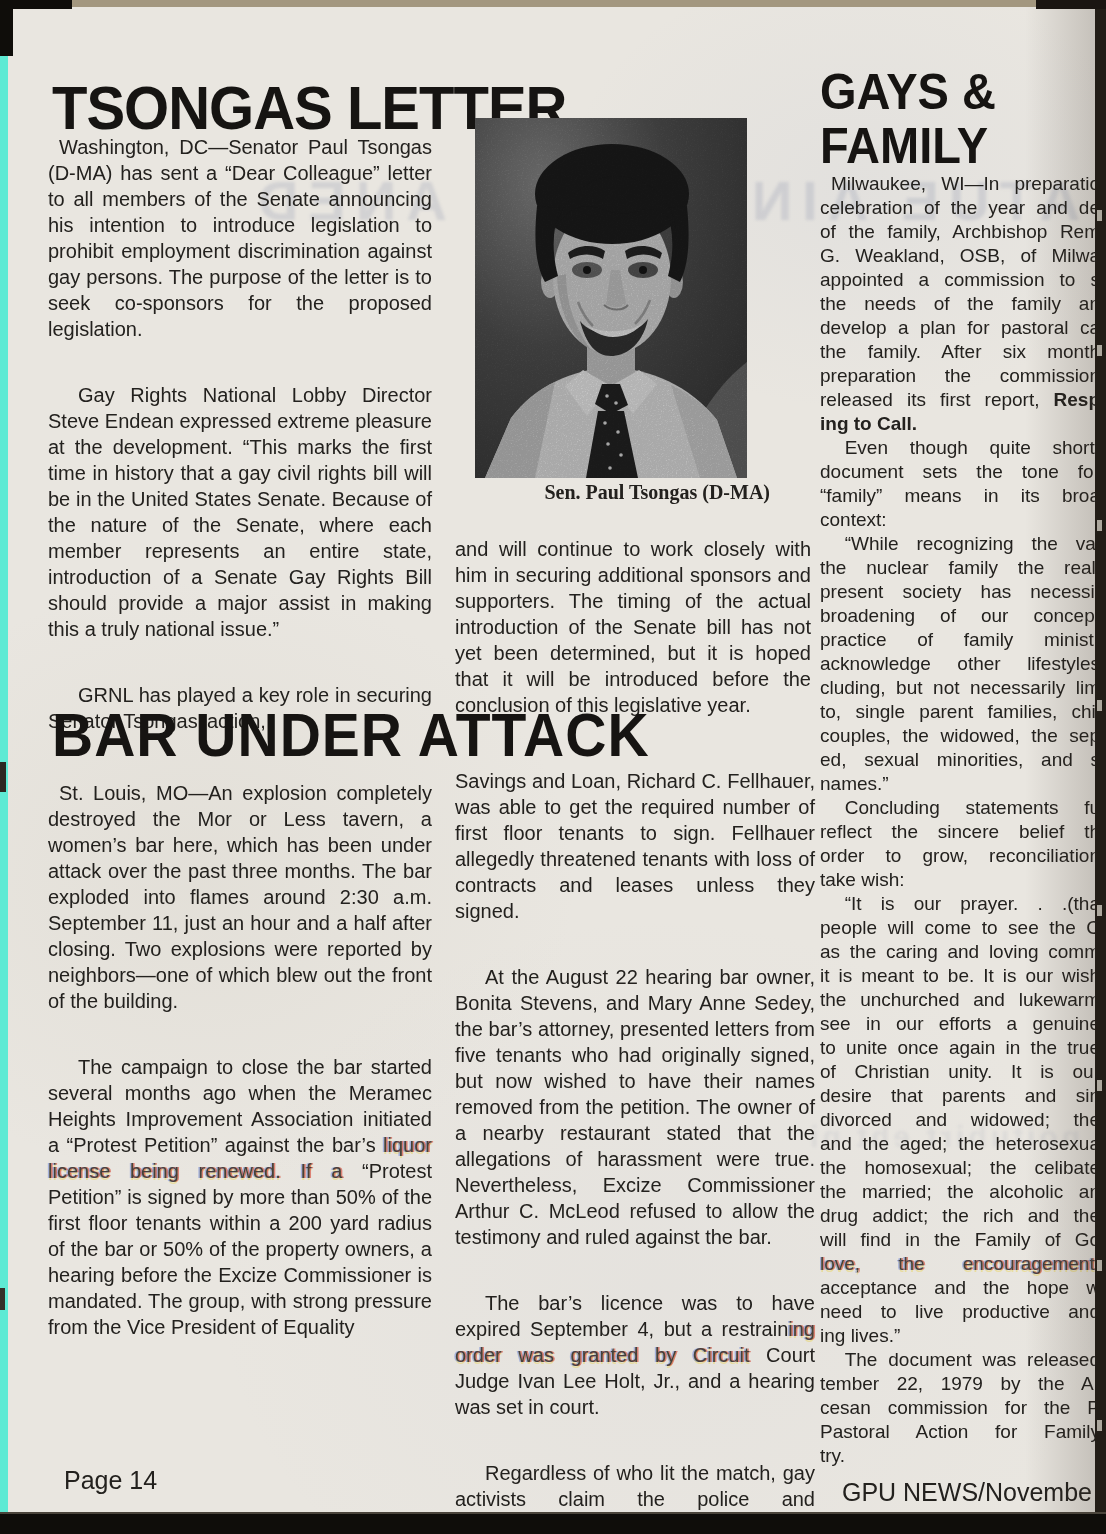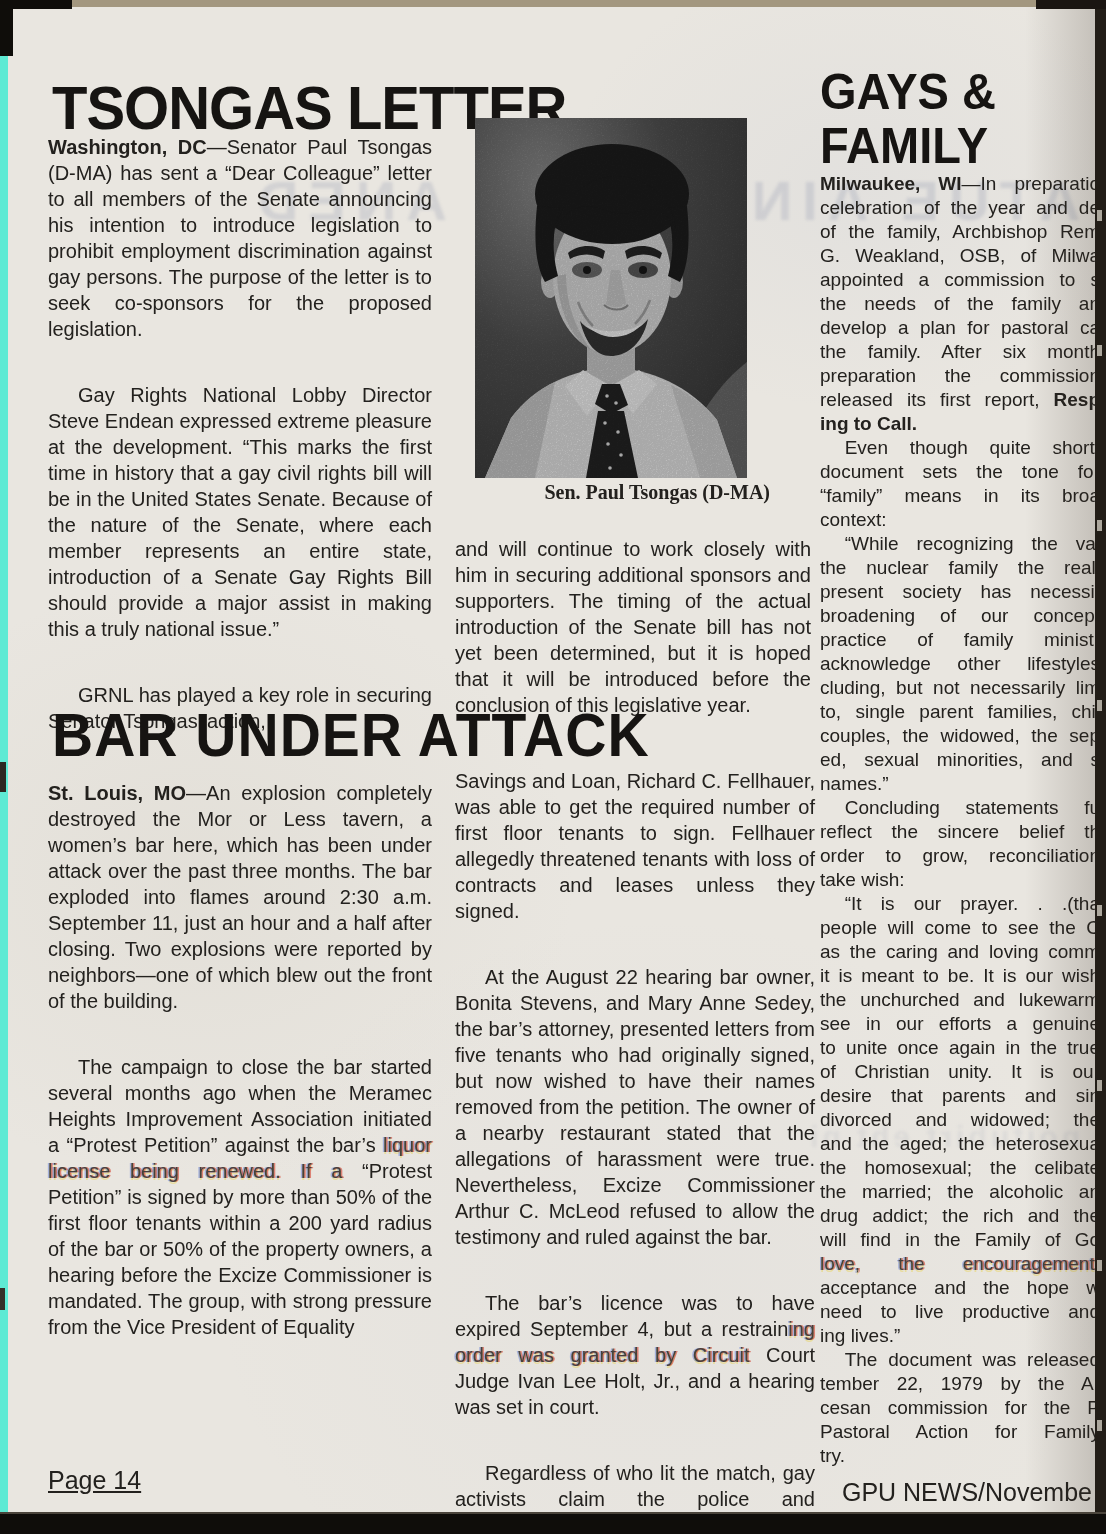--- a/index.html
+++ b/index.html
@@ -43,21 +43,21 @@
   .hl-gays{left:820px;top:64px;font-size:47px;line-height:51px;letter-spacing:0;}
 
   
   .col{position:absolute;z-index:2;font-size:20px;line-height:26px;text-align:justify;}
   .col p{margin:0;}
   .col p + p{text-indent:1.5em;margin-top:40px;}
   .t-col1{left:48px;top:134px;width:384px;}
   .t-col2{left:455px;top:536px;width:356px;}
   .b-col1{left:48px;top:780px;width:384px;}
   .b-col2{left:455px;top:768px;width:360px;}
-  b.dl{font-weight:700;}
+  b.dl{font-weight:400;margin-left:11px;}
 
   
   .misreg{color:#45403a;
     text-shadow:1.5px 0 0 rgba(210,50,30,0.55), -1.5px 0 0 rgba(40,80,210,0.35), 0 1.5px 0 rgba(235,205,40,0.35);}
 
   
   .photo{position:absolute;left:475px;top:118px;width:272px;height:360px;z-index:2;
          filter:grayscale(1) contrast(1.04);}
   .photo svg{display:block;width:100%;height:100%;}
   .caption{position:absolute;left:452px;top:481px;width:318px;z-index:2;text-align:right;
@@ -65,21 +65,21 @@
 
   
   .g-col{position:absolute;left:820px;top:172px;width:280px;z-index:2;
          font-size:19px;line-height:24px;}
   .gl{text-align:justify;text-align-last:justify;white-space:nowrap;overflow:hidden;}
   .gl.last{text-align-last:left;}
   .gl.ind{text-indent:1.3em;}
   .gl.b{font-weight:700;}
 
   
-  .footer-l{position:absolute;left:48px;top:1466px;z-index:2;font-size:25px;text-decoration:underline;}
+  .footer-l{position:absolute;left:64px;top:1466px;z-index:2;font-size:25px;}
   .footer-r{position:absolute;right:14px;top:1478px;z-index:3;font-size:25px;white-space:nowrap;}
 </style>
 </head>
 <body>
 
 <div id="page">
   <div class="paper"></div>
 
   <div class="ghost">ATUE   AINED FOR   ANED</div>
   <div class="ghost2">noitubirt   eht   ni</div>

